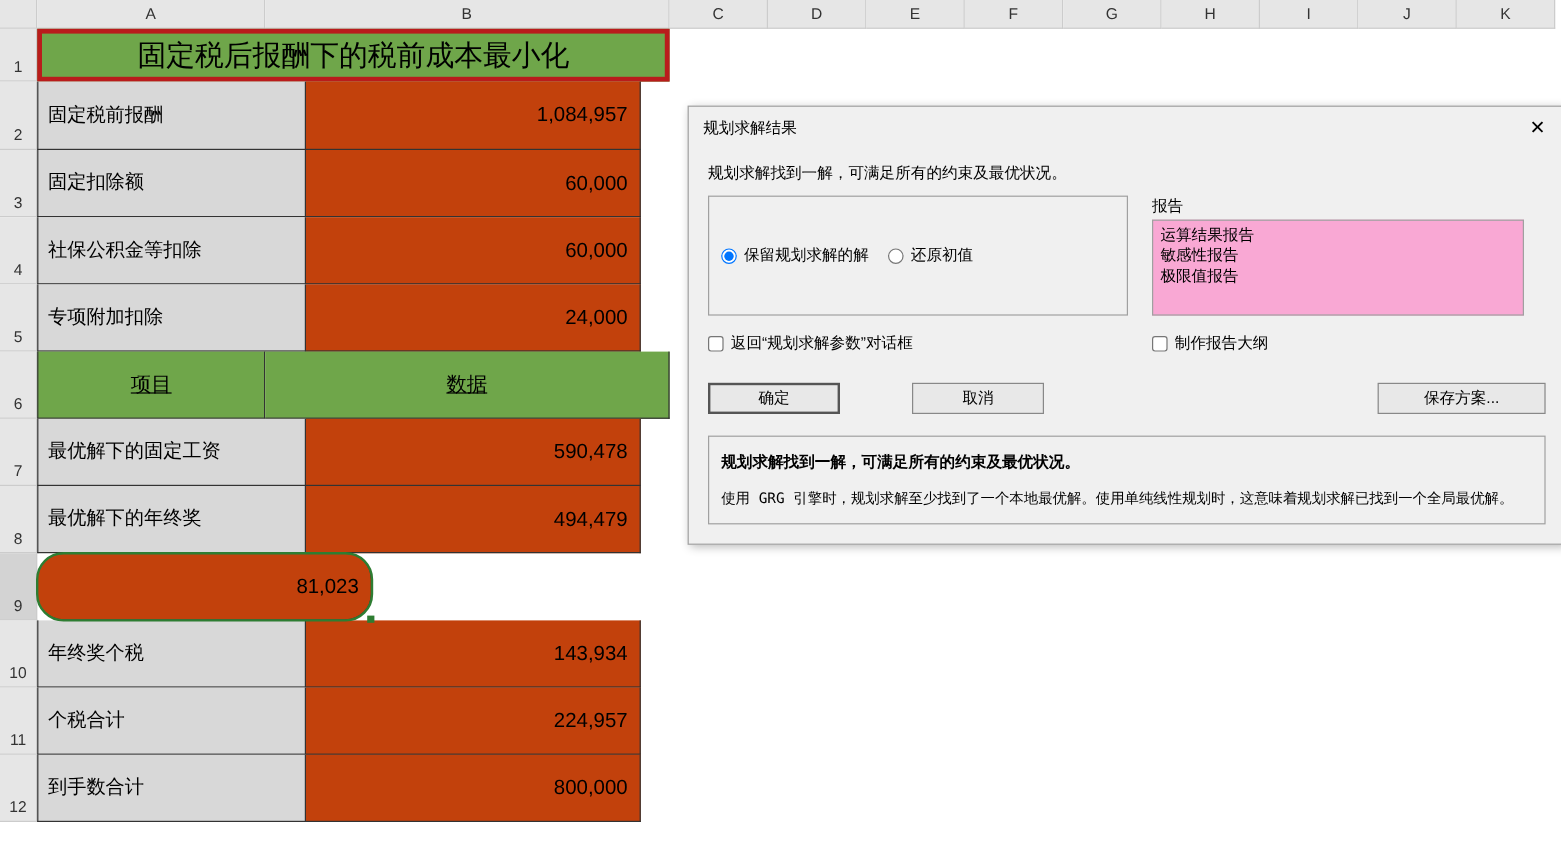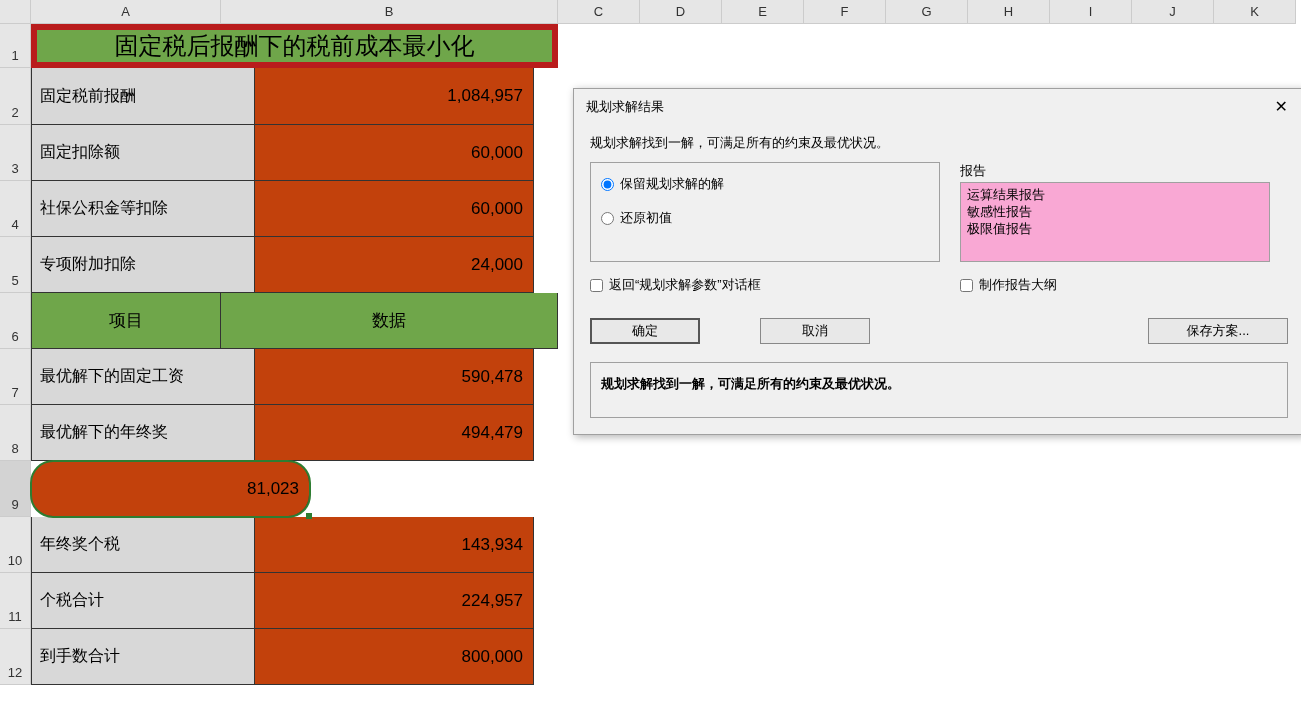--- a/index.html
+++ b/index.html
@@ -11,42 +11,42 @@
 .col-h { background: #e6e6e6; border-right: 1px solid #ccc; border-bottom: 1px solid #ccc; text-align: center; line-height: 24px; font-size: 13px; color: #333; }
 .col-A { width: 190px; }
 .col-B { width: 337px; }
 .col-C, .col-D, .col-E, .col-F, .col-G, .col-H, .col-I, .col-J, .col-K { width: 82px; }
 
 .row { display: flex; }
 .row-h { width: 31px; background: #e6e6e6; border-right: 1px solid #ccc; border-bottom: 1px solid #ccc; display: flex; align-items: flex-end; justify-content: center; font-size: 13px; color: #333; padding-bottom: 4px; }
 .row-h.sel { background: #d3d3d3; }
 .cell { border-right: 1px solid #d0d0d0; border-bottom: 1px solid #d0d0d0; padding: 0 6px; display: flex; align-items: center; }
 
-.title-cell { width: 527px; background: #6fa64a; color: #000; font-size: 24px; text-align: center; justify-content: center; border: 6px solid #b91c1c; }
+.title-cell { width: 527px; background: #6fa64a; color: #000; font-size: 24px; text-align: center; justify-content: center; border: 4px solid #b91c1c; }
 .label-cell { width: 224px; background: #d8d8d8; font-size: 16px; padding-left: 8px; border: 1px solid #333; border-top: none; }
 .data-cell { width: 279px; background: #c2410c; font-size: 17px; justify-content: flex-end; padding-right: 10px; border: 1px solid #333; border-top: none; border-left: none; }
-.header-green { background: #6fa64a; color: #000; font-size: 17px; justify-content: center; border: 1px solid #333; border-top: none; }
+.header-green { background: #6fa64a; color: #000; font-size: 17px; justify-content: center; border: 1px solid #333; border-top: none; text-decoration: underline; }
 .header-green.a { width: 190px; }
 .header-green.b { width: 337px; border-left: none; }
 .selected-cell { outline: 2px solid #2e7d32; outline-offset: -1px; position: relative; border-radius: 22px; }
 .selected-cell::after { content: ''; position: absolute; right: -3px; bottom: -3px; width: 6px; height: 6px; background: #2e7d32; }
 
 .r1 { height: 44px; }
 .r2 { height: 57px; }
 .rn { height: 56px; }
 
 
 .dialog { position: absolute; left: 573px; top: 88px; width: 732px; background: #f0f0f0; border: 1px solid #a0a0a0; box-shadow: 2px 2px 8px rgba(0,0,0,0.3); font-size: 13px; }
 .dlg-title { display: flex; justify-content: space-between; align-items: center; padding: 8px 12px; font-size: 13px; }
 .dlg-close { cursor: pointer; font-size: 16px; padding: 0 4px; }
 .dlg-body { padding: 10px 16px 16px 16px; }
 .dlg-msg { font-size: 13px; margin-bottom: 10px; }
 .row-opts { display: flex; gap: 20px; }
 .group-box { border: 1px solid #a0a0a0; padding: 12px 10px; }
-.opt-box { width: 350px; height: 100px; display: flex; flex-direction: column; gap: 16px; }
+.opt-box { width: 350px; height: 100px; display: flex; flex-direction: row; gap: 16px; }
 .report-section { flex: 1; }
 .report-label { font-size: 13px; margin-bottom: 2px; }
 .report-list { border: 1px solid #a0a0a0; background: #f9a8d4; width: 310px; height: 80px; padding: 4px 6px; font-size: 13px; line-height: 1.3; }
 .radio-row, .check-row { display: flex; align-items: center; gap: 6px; font-size: 13px; }
 .checks-row { display: flex; margin-top: 14px; }
 .chk-left { width: 370px; }
 .btns { display: flex; margin-top: 24px; align-items: center; gap: 20px; }
 .btn { width: 110px; height: 26px; background: #e8e8e8; border: 1px solid #888; font-size: 13px; cursor: pointer; font-family: inherit; }
 .btn.primary { border: 2px solid #555; background: #e8e8e8; }
 .btn-gap { width: 20px; }
@@ -175,15 +175,16 @@
     </div>
     <div class="btns">
       <button class="btn primary">确定</button>
       <div class="btn-gap"></div>
       <button class="btn">取消</button>
       <div class="btn-spacer"></div>
       <button class="btn" style="width:140px">保存方案...</button>
     </div>
     <div class="result-panel">
       <div class="result-title">规划求解找到一解，可满足所有的约束及最优状况。</div>
+      <div class="result-text">使用 GRG 引擎时，规划求解至少找到了一个本地最优解。使用单纯线性规划时，这意味着规划求解已找到一个全局最优解。</div>
     </div>
   </div>
 </div>
 
 </body></html>

